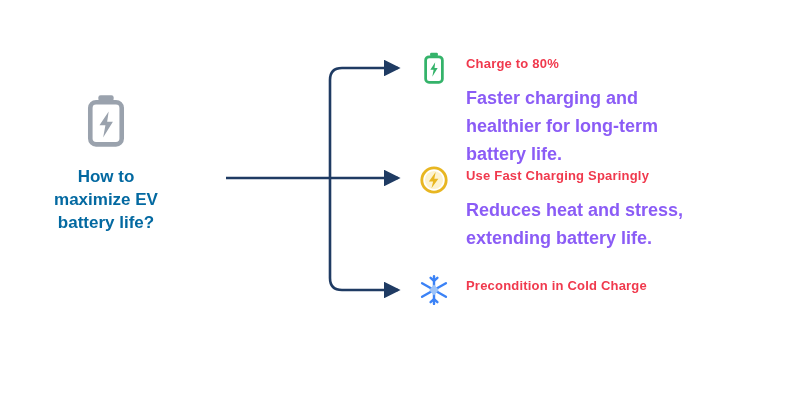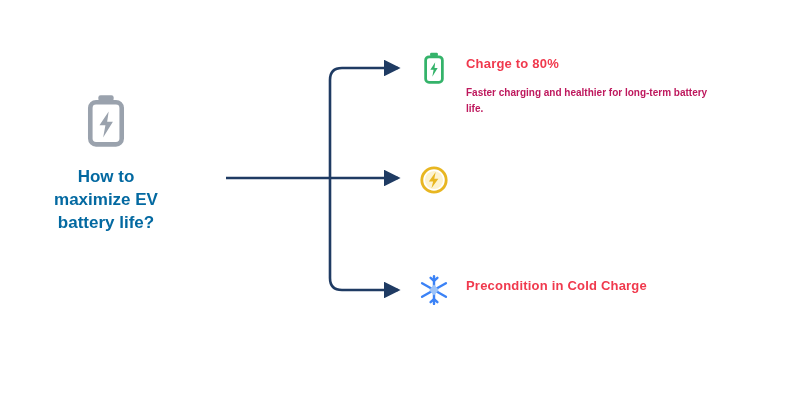--- a/index.html
+++ b/index.html
@@ -58,22 +58,22 @@
   }
   .item-text { padding-top: 6px; }
   .item-heading {
     color: #f0394d;
     font-size: 13px;
     font-weight: 700;
     letter-spacing: 0.2px;
   }
   .item-desc {
     margin-top: 14px;
-    color: #be185d;
-    font-size: 10px;
+    color: #8b5cf6;
+    font-size: 18px;
     font-weight: 700;
     line-height: 1.55;
     max-width: 252px;
   }
 </style>
 </head>
 <body>
 
 <div class="canvas">
 
@@ -117,20 +117,24 @@
   </div>
 
   <div class="item item-2">
     <span class="icon-wrap">
       <svg width="34" height="34" viewBox="0 0 24 24" aria-hidden="true">
         <circle cx="12" cy="12" r="8.6" fill="none" stroke="#e8b621" stroke-width="2"></circle>
         <circle cx="12" cy="12" r="6.4" fill="#fdf3cf"></circle>
         <path d="M13.2 6.4 L8.4 13 h3 l-1.2 4.8 l4.9-6.6 h-2.9 z" fill="#e8b621"></path>
       </svg>
     </span>
+    <div class="item-text">
+      <div class="item-heading">Use Fast Charging Sparingly</div>
+      <div class="item-desc">Reduces heat and stress, extending battery life.</div>
+    </div>
   </div>
 
   <div class="item item-3">
     <span class="icon-wrap">
       <svg width="34" height="34" viewBox="0 0 24 24" aria-hidden="true">
         <g stroke="#3b82f6" stroke-width="1.7" stroke-linecap="round" fill="none">
           <line x1="12" y1="2.2" x2="12" y2="21.8"></line>
           <line x1="3.6" y1="7.2" x2="20.4" y2="16.8"></line>
           <line x1="3.6" y1="16.8" x2="20.4" y2="7.2"></line>
           <path d="M9.6 3.4 L12 5.6 L14.4 3.4"></path>

